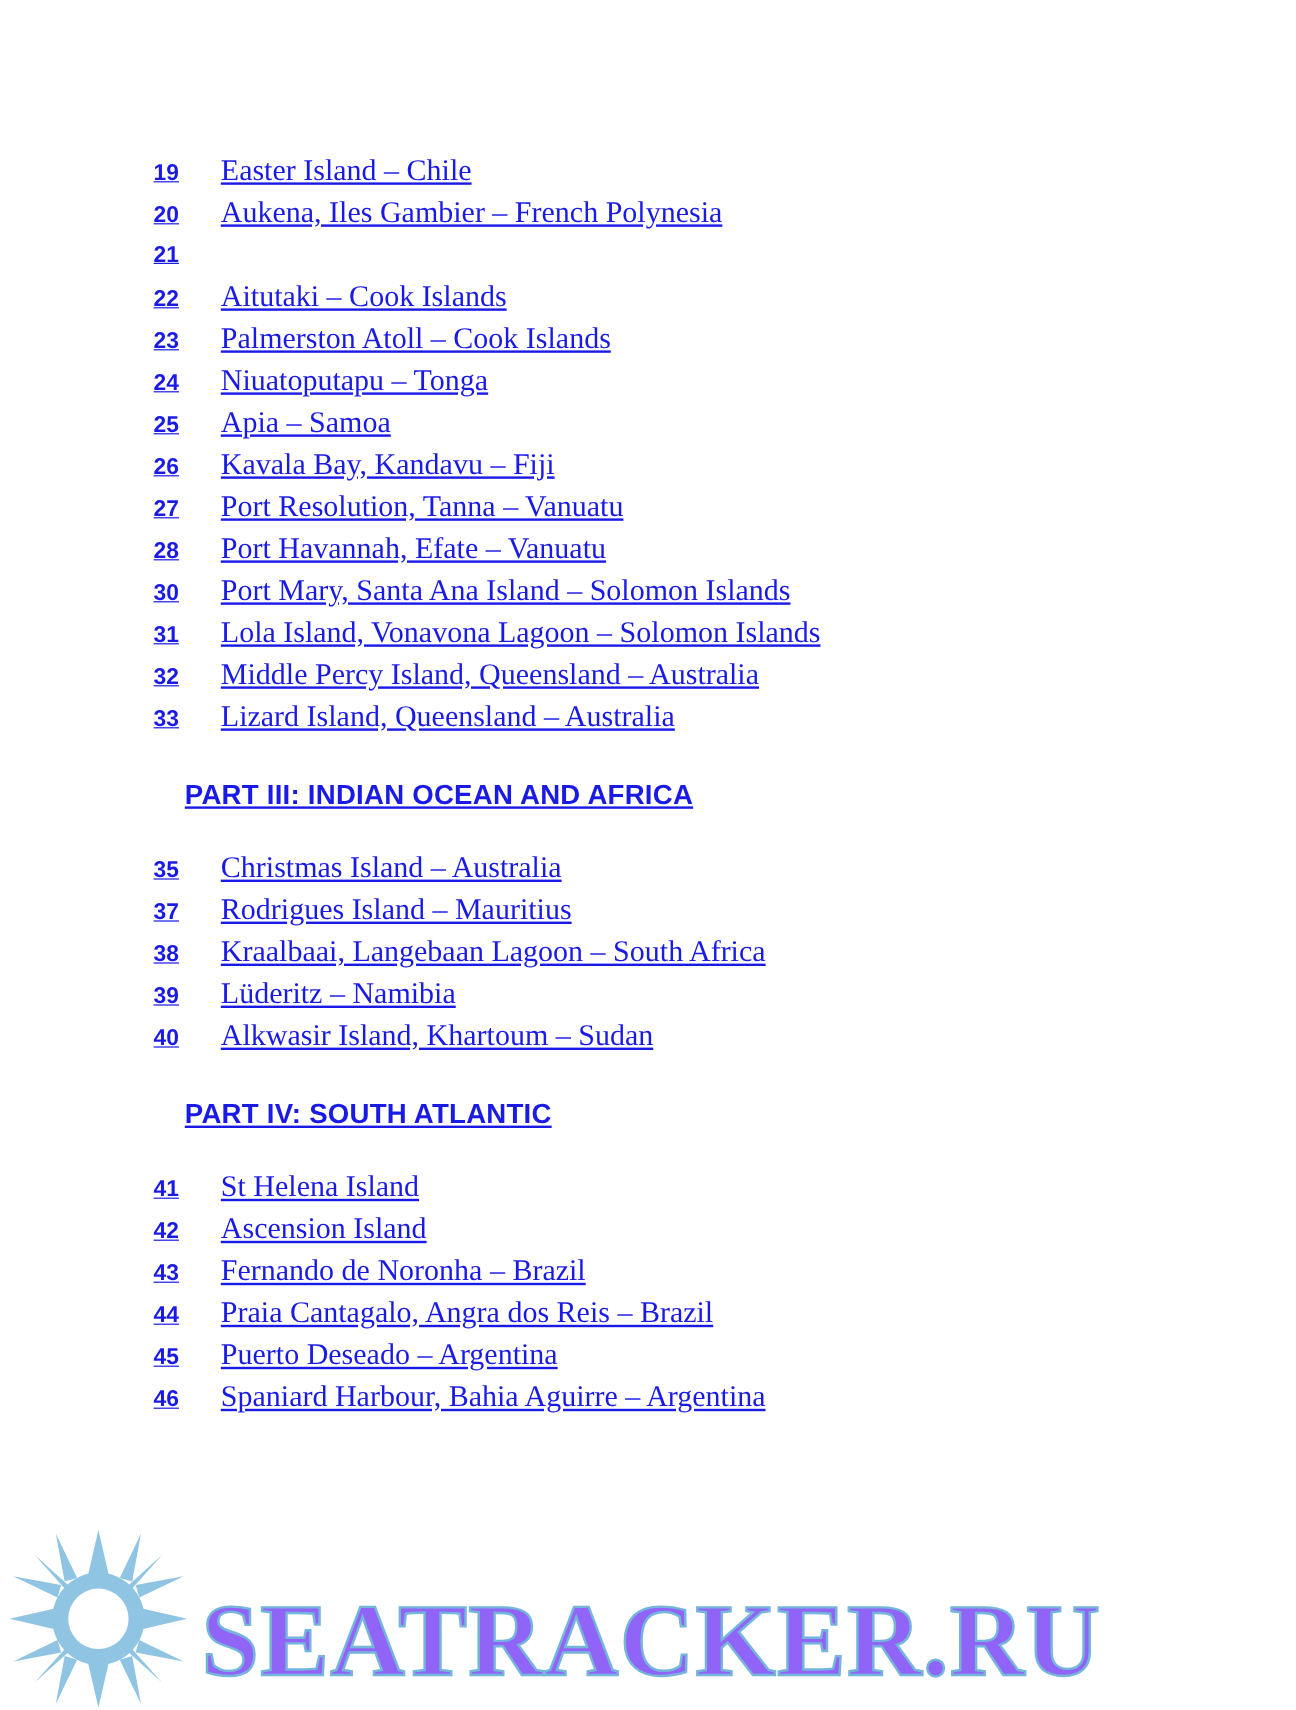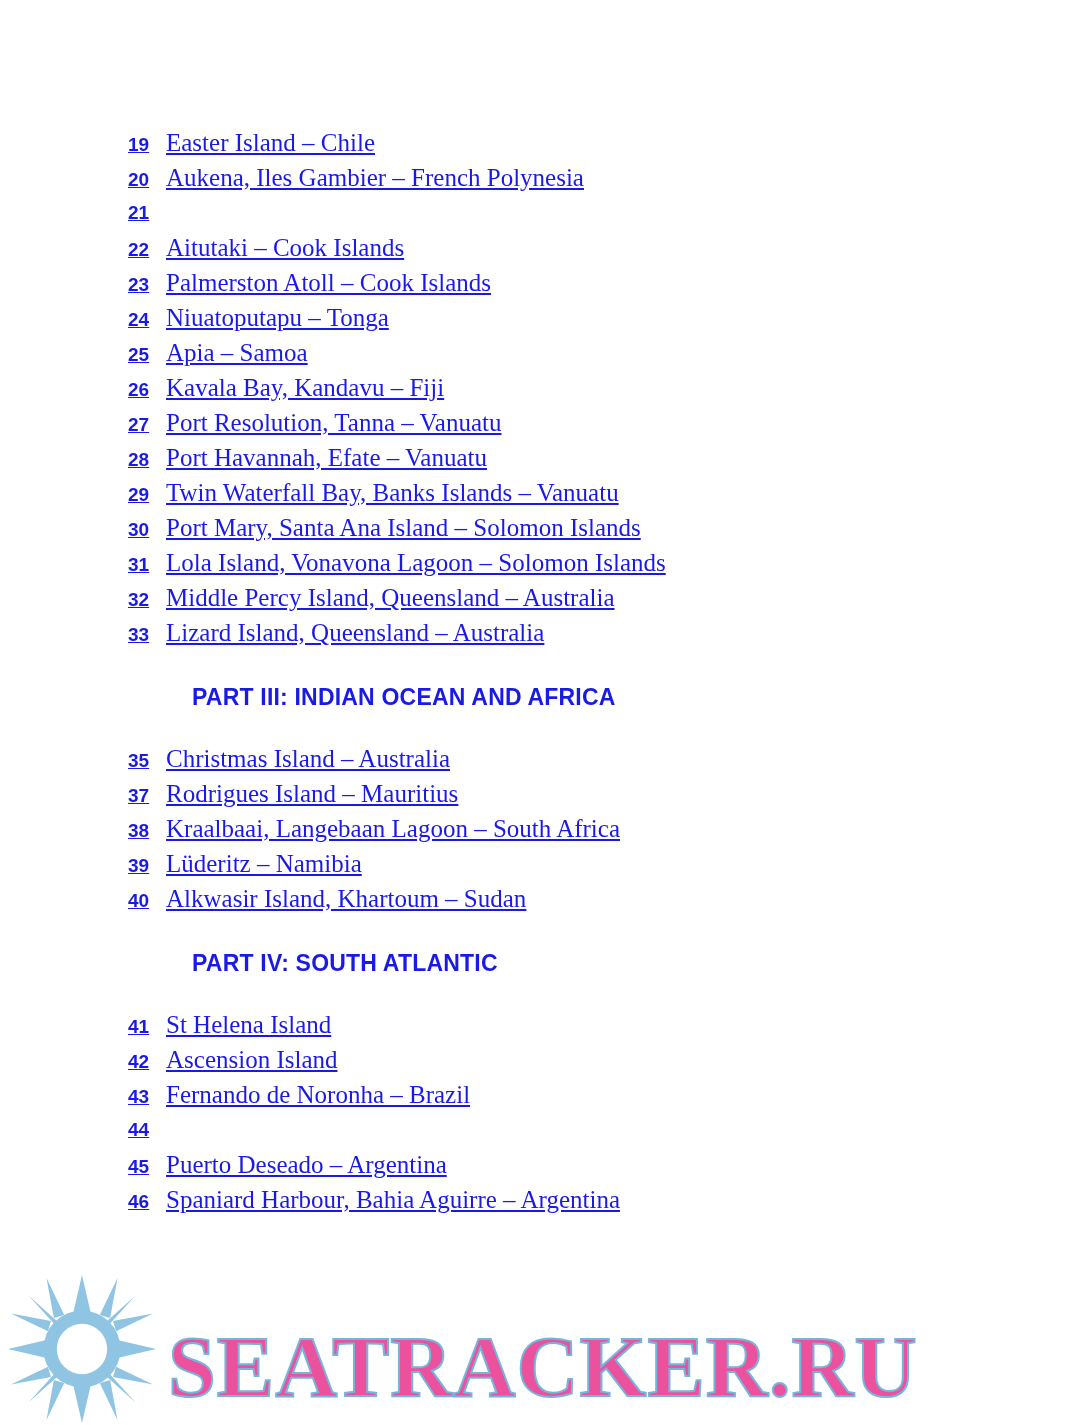--- a/index.html
+++ b/index.html
@@ -41,31 +41,32 @@
     text-decoration: underline;
     width: 36px;
     text-align: left;
     flex: 0 0 auto;
   }
   .entry .title {
     font-family: "Liberation Serif", serif;
     font-size: 25px;
     color: #1a1ae6;
     text-decoration: underline;
-    margin-left: 2px;
+    margin-left: 20px;
   }
   .entry.indent .title {
   }
   .part-head {
     font-family: "Liberation Sans", sans-serif;
     font-weight: bold;
     font-size: 23px;
     letter-spacing: 0.2px;
     color: #1a1ae6;
-    margin-left: 64px;
+    text-decoration: underline;
+    margin-left: 26px;
   }
   .gap-before-part {
     height: 28px;
   }
   .gap-after-part {
     height: 25px;
   }
   .part-row {
     height: 38px;
     line-height: 38px;
@@ -81,21 +82,21 @@
     pointer-events: none;
   }
   .wm-text {
     position: absolute;
     left: 168px;
     bottom: 8px;
     font-family: "Liberation Serif", serif;
     font-weight: bold;
     font-size: 86px;
     letter-spacing: 1px;
-    color: #ec4899;
+    color: #8b5cf6;
     -webkit-text-stroke: 2px #6fb2da;
     white-space: nowrap;
     opacity: 0.95;
   }
   .wm-sun {
     position: absolute;
     left: 8px;
     bottom: 2px;
     width: 148px;
     height: 148px;
@@ -139,24 +140,20 @@
           <span class="num">26</span>
           <span class="title">Kavala Bay, Kandavu – Fiji</span>
         </div>
         <div class="entry">
           <span class="num">27</span>
           <span class="title">Port Resolution, Tanna – Vanuatu</span>
         </div>
         <div class="entry">
           <span class="num">28</span>
           <span class="title">Port Havannah, Efate – Vanuatu</span>
-        </div>
-        <div class="entry">
-          <span class="num">29</span>
-          <span class="title">Twin Waterfall Bay, Banks Islands – Vanuatu</span>
         </div>
         <div class="entry indent">
           <span class="num">30</span>
           <span class="title">Port Mary, Santa Ana Island – Solomon Islands</span>
         </div>
         <div class="entry">
           <span class="num">31</span>
           <span class="title">Lola Island, Vonavona Lagoon – Solomon Islands</span>
         </div>
         <div class="entry">
@@ -212,20 +209,21 @@
         <div class="entry indent">
           <span class="num">42</span>
           <span class="title">Ascension Island</span>
         </div>
         <div class="entry">
           <span class="num">43</span>
           <span class="title">Fernando de Noronha – Brazil</span>
         </div>
         <div class="entry indent">
           <span class="num">44</span>
+          <span class="title">Praia Cantagalo, Angra dos Reis – Brazil</span>
         </div>
         <div class="entry">
           <span class="num">45</span>
           <span class="title">Puerto Deseado – Argentina</span>
         </div>
         <div class="entry">
           <span class="num">46</span>
           <span class="title">Spaniard Harbour, Bahia Aguirre – Argentina</span>
         </div>
       </div>

